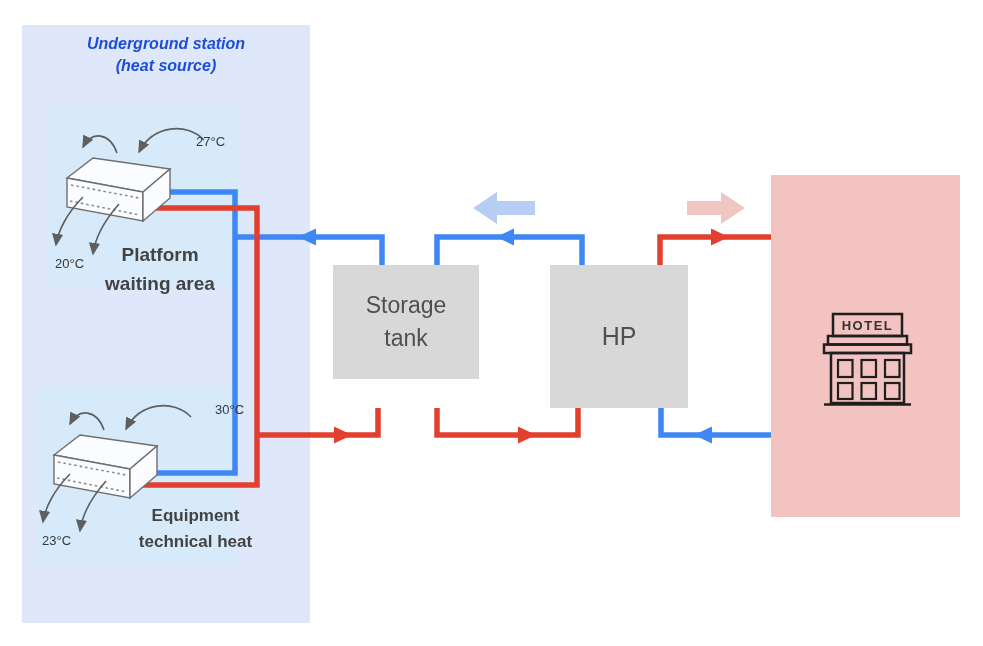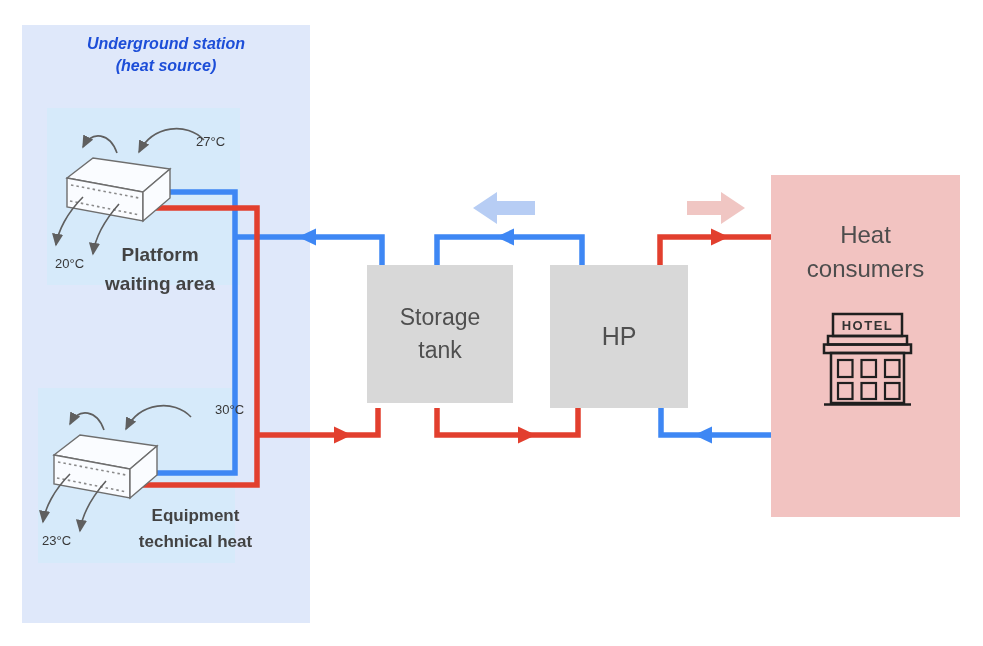--- a/index.html
+++ b/index.html
@@ -6,21 +6,21 @@
   body{font-family:"Liberation Sans", sans-serif;}
   .canvas{position:relative;width:983px;height:646px;background:#ffffff;overflow:hidden;}
   .panel{position:absolute;}
   .panel-station{left:22px;top:25px;width:288px;height:598px;background:#dfe8fa;}
   .subpanel{position:absolute;background:#d6eafa;}
   .subpanel-platform{left:47px;top:108px;width:193px;height:177px;}
   .subpanel-equipment{left:38px;top:388px;width:197px;height:175px;}
   .panel-consumers{left:771px;top:175px;width:189px;height:342px;background:#f2c3c1;}
   .box{position:absolute;background:#d8d8d8;display:flex;align-items:center;justify-content:center;
        color:#4f4f4f;font-size:23px;text-align:center;white-space:pre-line;line-height:1.45;}
-  .box-storage{left:333px;top:265px;width:146px;height:138px;margin-left:34px;}
+  .box-storage{left:333px;top:265px;width:146px;height:114px;}
   .box-hp{left:550px;top:265px;width:138px;height:143px;font-size:25px;text-align:right;}
   .lbl{position:absolute;white-space:pre-line;color:#434343;}
   .lbl-title{left:22px;top:33px;width:288px;text-align:center;font-size:16px;font-style:italic;
              font-weight:600;line-height:1.35;color:#1d4ed8;}
   .lbl-platform{left:75px;top:240px;width:170px;text-align:center;font-size:19px;font-weight:600;line-height:1.55;}
   .lbl-equipment{left:108px;top:503px;width:175px;text-align:center;font-size:17px;font-weight:600;line-height:1.55;}
   .lbl-consumers{left:771px;top:218px;width:189px;text-align:center;font-size:24px;line-height:1.4;color:#4d4d4d;}
   .temp{position:absolute;font-size:13px;color:#383838;}
   .t27{left:196px;top:122px;margin-top:12px;} .t20{left:55px;top:256px;}
   .t30{left:196px;top:402px;margin-left:19px;} .t23{left:42px;top:533px;}
@@ -108,16 +108,14 @@
   <div class="temp t27">27°C</div>
   <div class="temp t20">20°C</div>
   <div class="lbl lbl-platform">Platform
 waiting area</div>
 
   <div class="temp t30">30°C</div>
   <div class="temp t23">23°C</div>
   <div class="lbl lbl-equipment">Equipment
 technical heat</div>
 
-  <div class="lbl lbl-consumers">Heat
-consumers</div>
 
 </div>
 
 </body></html>

